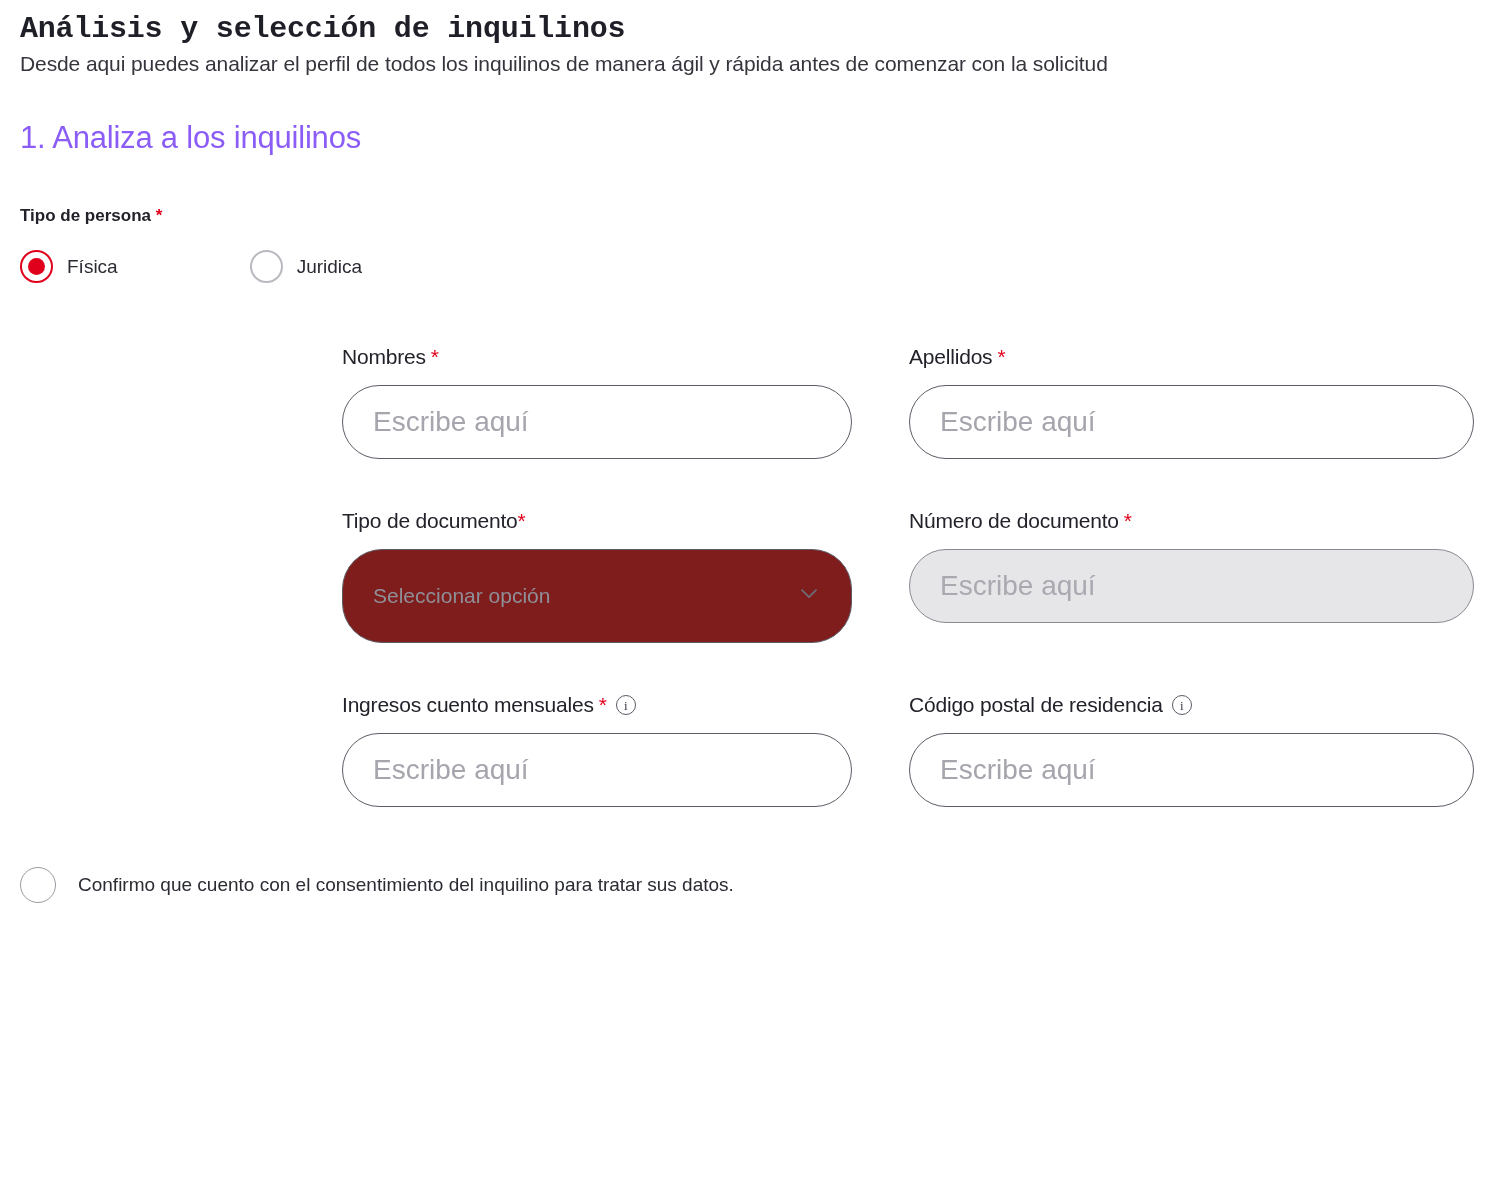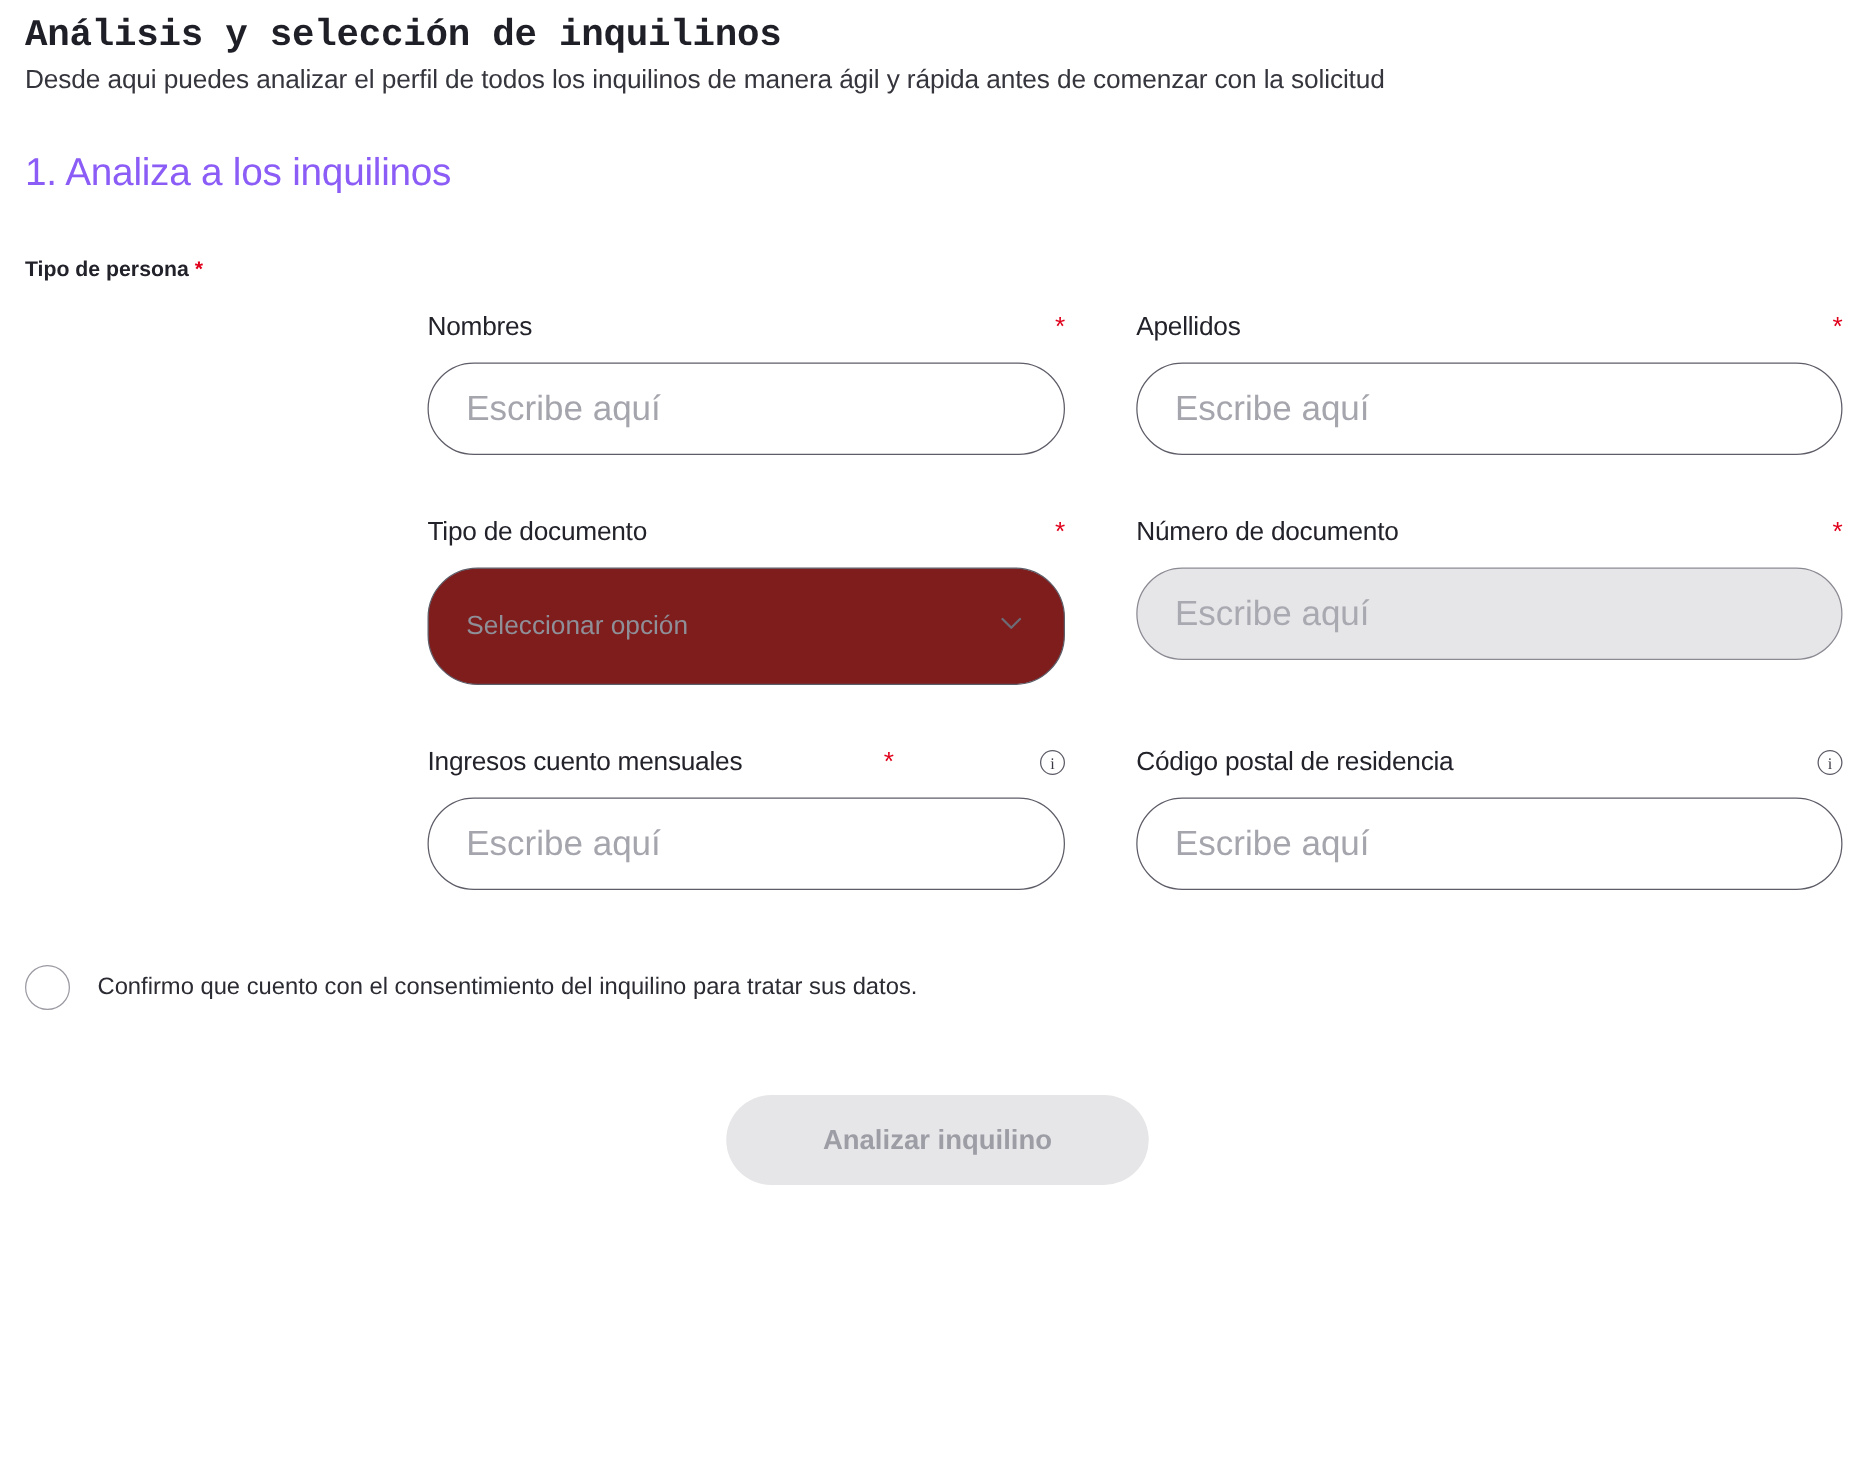--- a/index.html
+++ b/index.html
@@ -111,21 +111,20 @@
     margin-bottom: 50px;
   }
   .cell-label {
     font-size: 21px;
     color: #22222a;
     margin-bottom: 16px;
     display: flex;
     align-items: center;
     gap: 5px;
     letter-spacing: -0.2px;
-    justify-content: space-between;
   }
   .cell-label .star {
     color: #e0001b;
   }
   .cell-label .star.tight { margin-left: -5px; }
 
   .info-icon {
     width: 20px;
     height: 20px;
     border-radius: 50%;
@@ -242,20 +241,32 @@
   <p class="page-subtitle">Desde aqui puedes analizar el perfil de todos los inquilinos de manera ágil y rápida antes de comenzar con la solicitud</p>
 
   <h2 class="section-title">1. Analiza a los inquilinos</h2>
 
   <div>
     <span class="field-label">
       <span>Tipo de persona</span>
       <span class="req">*</span>
     </span>
 
+    <div class="radio-row">
+      <div class="radio-item">
+        <span class="radio-outer checked">
+          <span class="radio-dot"></span>
+        </span>
+        <span class="radio-label">Física</span>
+      </div>
+      <div class="radio-item">
+        <span class="radio-outer"></span>
+        <span class="radio-label">Juridica</span>
+      </div>
+    </div>
   </div>
 
   <div class="form-grid">
 
     <div class="form-cell">
       <label class="cell-label">
         <span>Nombres</span>
         <span class="star">*</span>
       </label>
       <input class="text-input" type="text" placeholder="Escribe aquí" style="">
@@ -311,17 +322,14 @@
       <input class="text-input" type="text" placeholder="Escribe aquí" style="">
     </div>
 
   </div>
 
   <div class="consent-row">
     <span class="checkbox-circle"></span>
     <span class="consent-text">Confirmo que cuento con el consentimiento del inquilino para tratar sus datos.</span>
   </div>
 
-  <div class="submit-row">
-    <button class="submit-button">Analizar inquilino</button>
-  </div>
 
 </div>
 
 </body></html>

